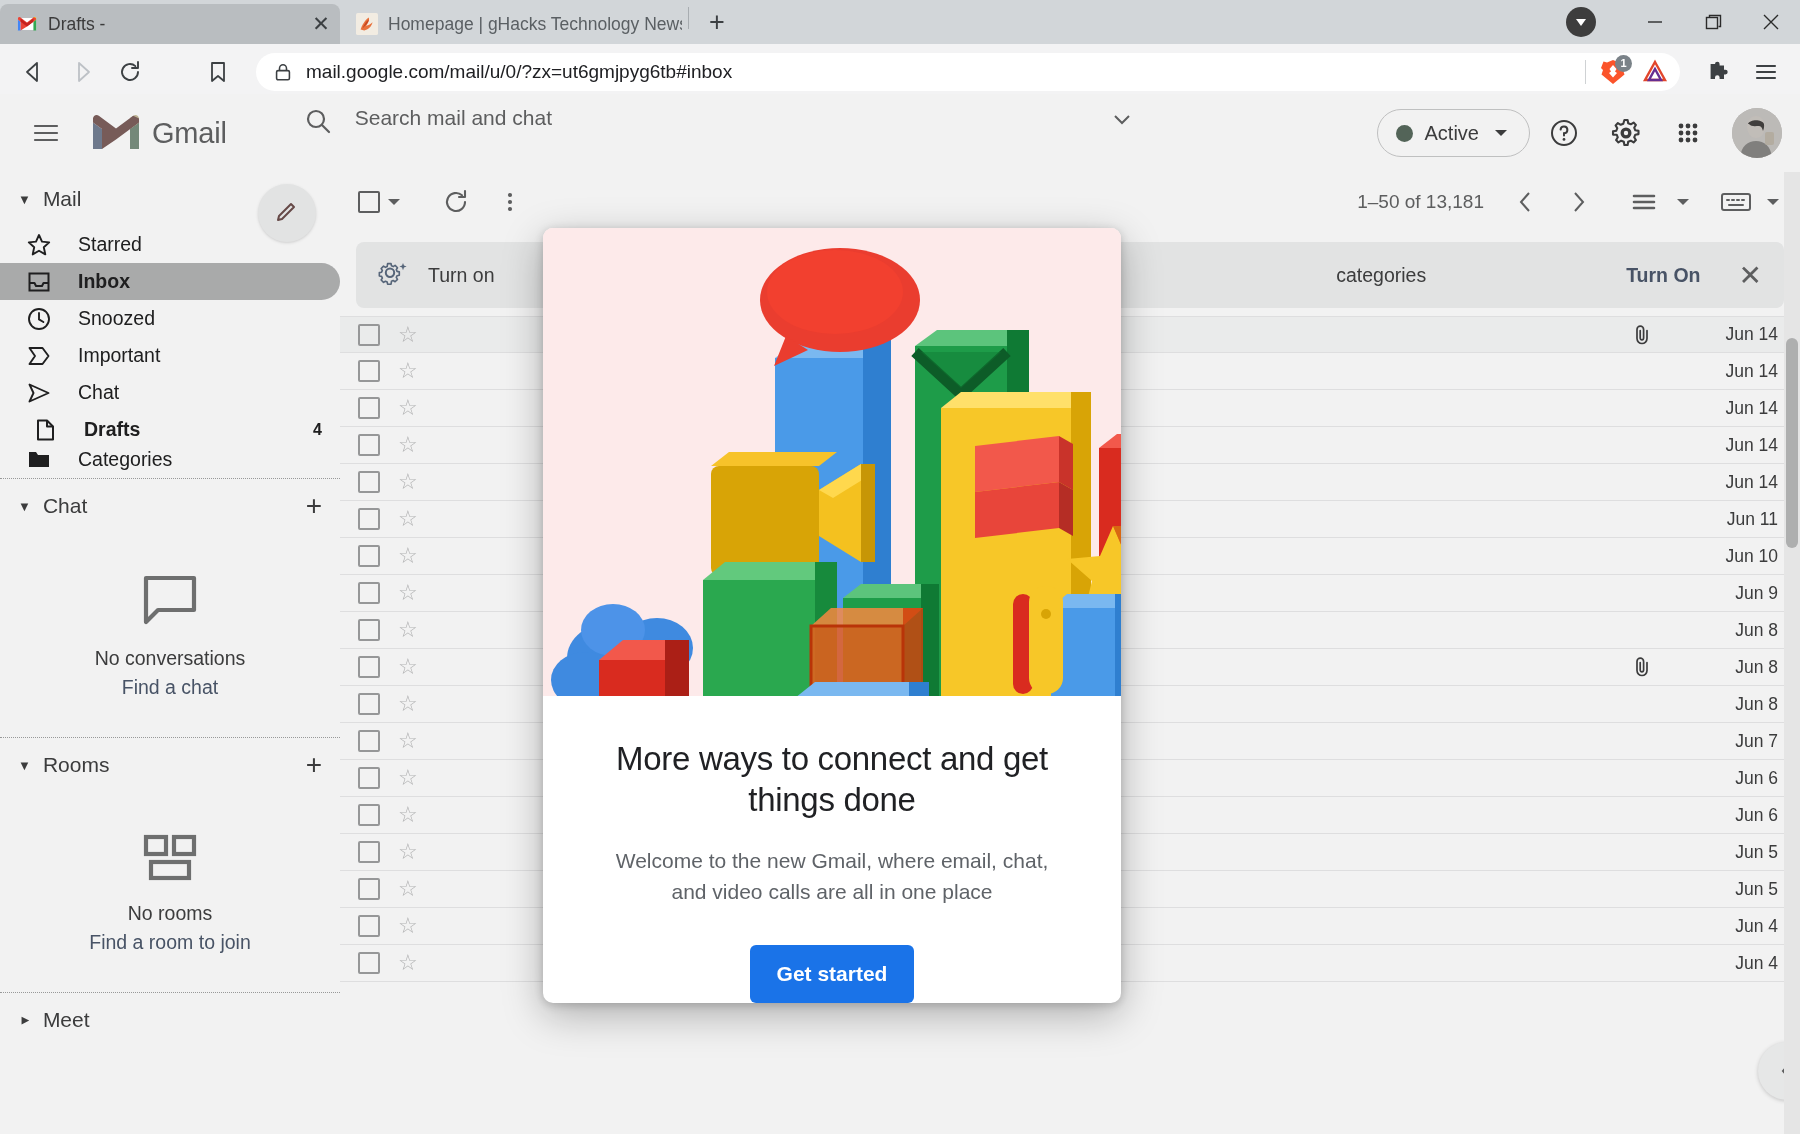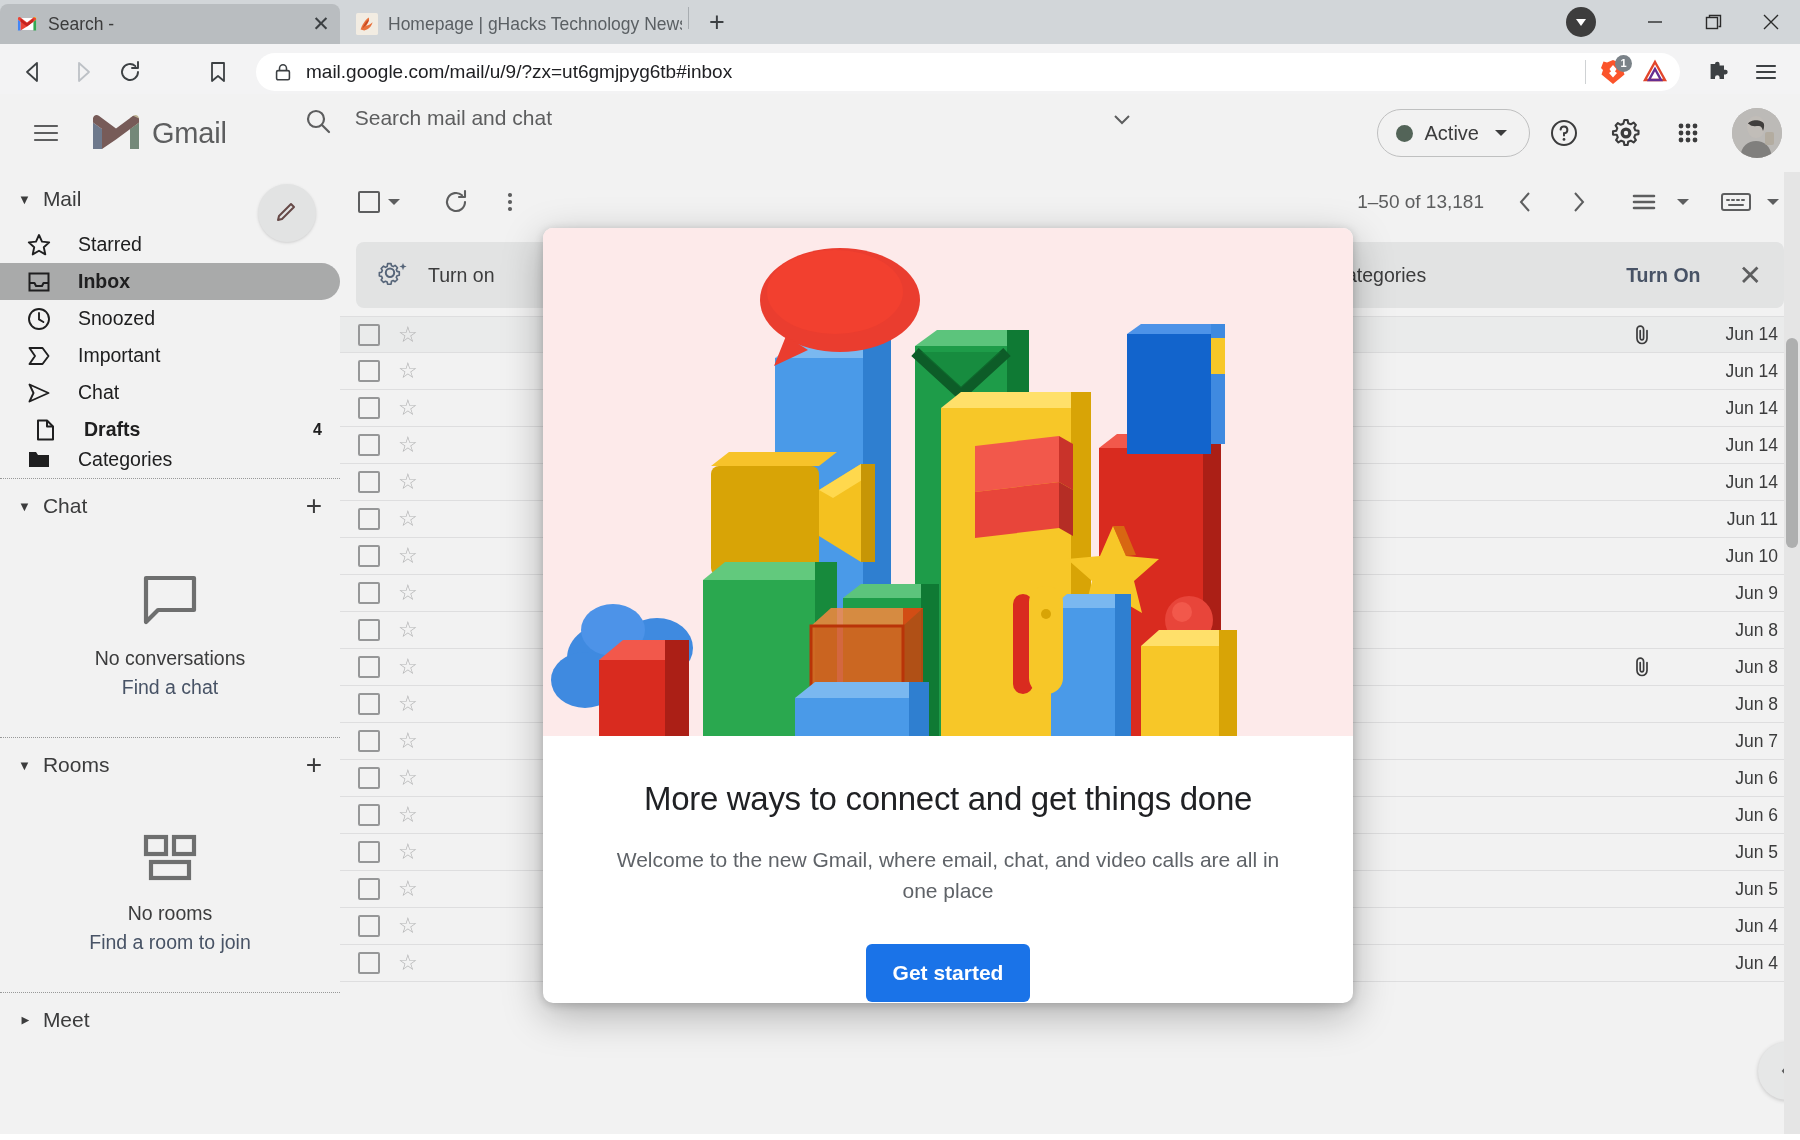--- a/index.html
+++ b/index.html
@@ -180,21 +180,21 @@
     background:#f1f3f4; box-shadow:0 1px 4px rgba(0,0,0,.2); display:flex;
     align-items:center; justify-content:center; cursor:pointer;
   }
 
   
   .scrim {
     position:absolute; left:0; top:100px; width:1800px; height:1040px;
     background:rgba(255,255,255,0.0); z-index:50; pointer-events:none;
   }
   .modal {
-    position:absolute; left:543px; top:228px; width:810px; height:775px;
+    position:absolute; left:543px; top:228px; width:578px; height:775px;
     background:#fff; border-radius:10px; z-index:60;
     box-shadow:0 12px 40px rgba(0,0,0,.28), 0 2px 10px rgba(0,0,0,.18);
     overflow:hidden; display:flex; flex-direction:column;
   }
   .modal-hero { height:508px; background:#fdeaea; position:relative; overflow:hidden; }
   .modal-body { flex:1; padding:42px 48px 0; text-align:center; }
   .modal-title {
     font-size:33px; color:#202124; font-weight:normal; line-height:1.25;
     margin-bottom:26px; letter-spacing:-0.3px;
   }
@@ -217,21 +217,21 @@
   <div class="tabstrip">
     <div class="tab active">
       <svg class="favicon" viewBox="0 0 24 24">
         <path fill="#fff" d="M2 5.5h20v13H2z"></path>
         <path fill="#4285F4" d="M2 19h3V9.5L2 7.2z"></path>
         <path fill="#34A853" d="M19 19h3V7.2l-3 2.3z"></path>
         <path fill="#FBBC04" d="M19 19V9.5l3-2.3V6a1.6 1.6 0 0 0-2.6-1.3L19 5z"></path>
         <path fill="#EA4335" d="M5 19V9.5L2 7.2V6a1.6 1.6 0 0 1 2.6-1.3L12 10.3l7.4-5.6L22 6v1.2L12 14.6z"></path>
         <path fill="#C5221F" d="M5 9.5 12 14.6l7-5.1V6L12 11.3 5 6z"></path>
       </svg>
-      <span class="tab-title">Search -</span>
+      <span class="tab-title">Drafts -</span>
       <span class="tab-close">✕</span>
     </div>
     <div class="tab inactive">
       <svg class="favicon" viewBox="0 0 24 24">
         <rect width="24" height="24" rx="2" fill="#f2ece2"></rect>
         <path d="M5 18c3-8 7-12 9-13 1 3-1 6-3 9 3-1 5-2 7-4-1 5-5 8-9 9z" fill="#e8723c"></path>
         <path d="M7 17c2-5 5-9 7-10-0 2-2 5-4 7z" fill="#c7461f"></path>
       </svg>
       <span class="tab-title">Homepage | gHacks Technology News</span>
     </div>
@@ -284,21 +284,21 @@
       <svg width="24" height="24" viewBox="0 0 24 24">
           <path d="M6 3h12v18l-6-5-6 5z" fill="none" stroke="#3c4043" stroke-width="1.8" stroke-linejoin="round"></path>
         </svg>
     </div>
 
     <div class="omnibox">
       <svg width="22" height="22" viewBox="0 0 24 24">
         <rect x="5" y="10.5" width="14" height="10" rx="1.6" fill="none" stroke="#3c4043" stroke-width="1.7"></rect>
         <path d="M8.2 10.5V7.8a3.8 3.8 0 0 1 7.6 0v2.7" fill="none" stroke="#3c4043" stroke-width="1.7"></path>
       </svg>
-      <span class="omni-url">mail.google.com/mail/u/9/?zx=ut6gmjpyg6tb#inbox</span>
+      <span class="omni-url">mail.google.com/mail/u/0/?zx=ut6gmjpyg6tb#inbox</span>
       <div class="omni-sep"></div>
       <div class="brave-shield">
         <svg width="30" height="30" viewBox="0 0 30 30">
           <path d="M15 3l6 2.5 3.5-1L27 11l-2 2 1.5 4.5L15 27 3.5 17.5 5 13l-2-2 2.5-6.5L9 5.5z" fill="#fb542b"></path>
           <path d="M15 8l3.5 4-1.5 2.6 2 1.4-4 4.6-4-4.6 2-1.4-1.5-2.6z" fill="#fff"></path>
         </svg>
         <span class="brave-count">1</span>
       </div>
       <div style="width:30px;height:30px;cursor:pointer">
         <svg width="30" height="30" viewBox="0 0 30 30">

